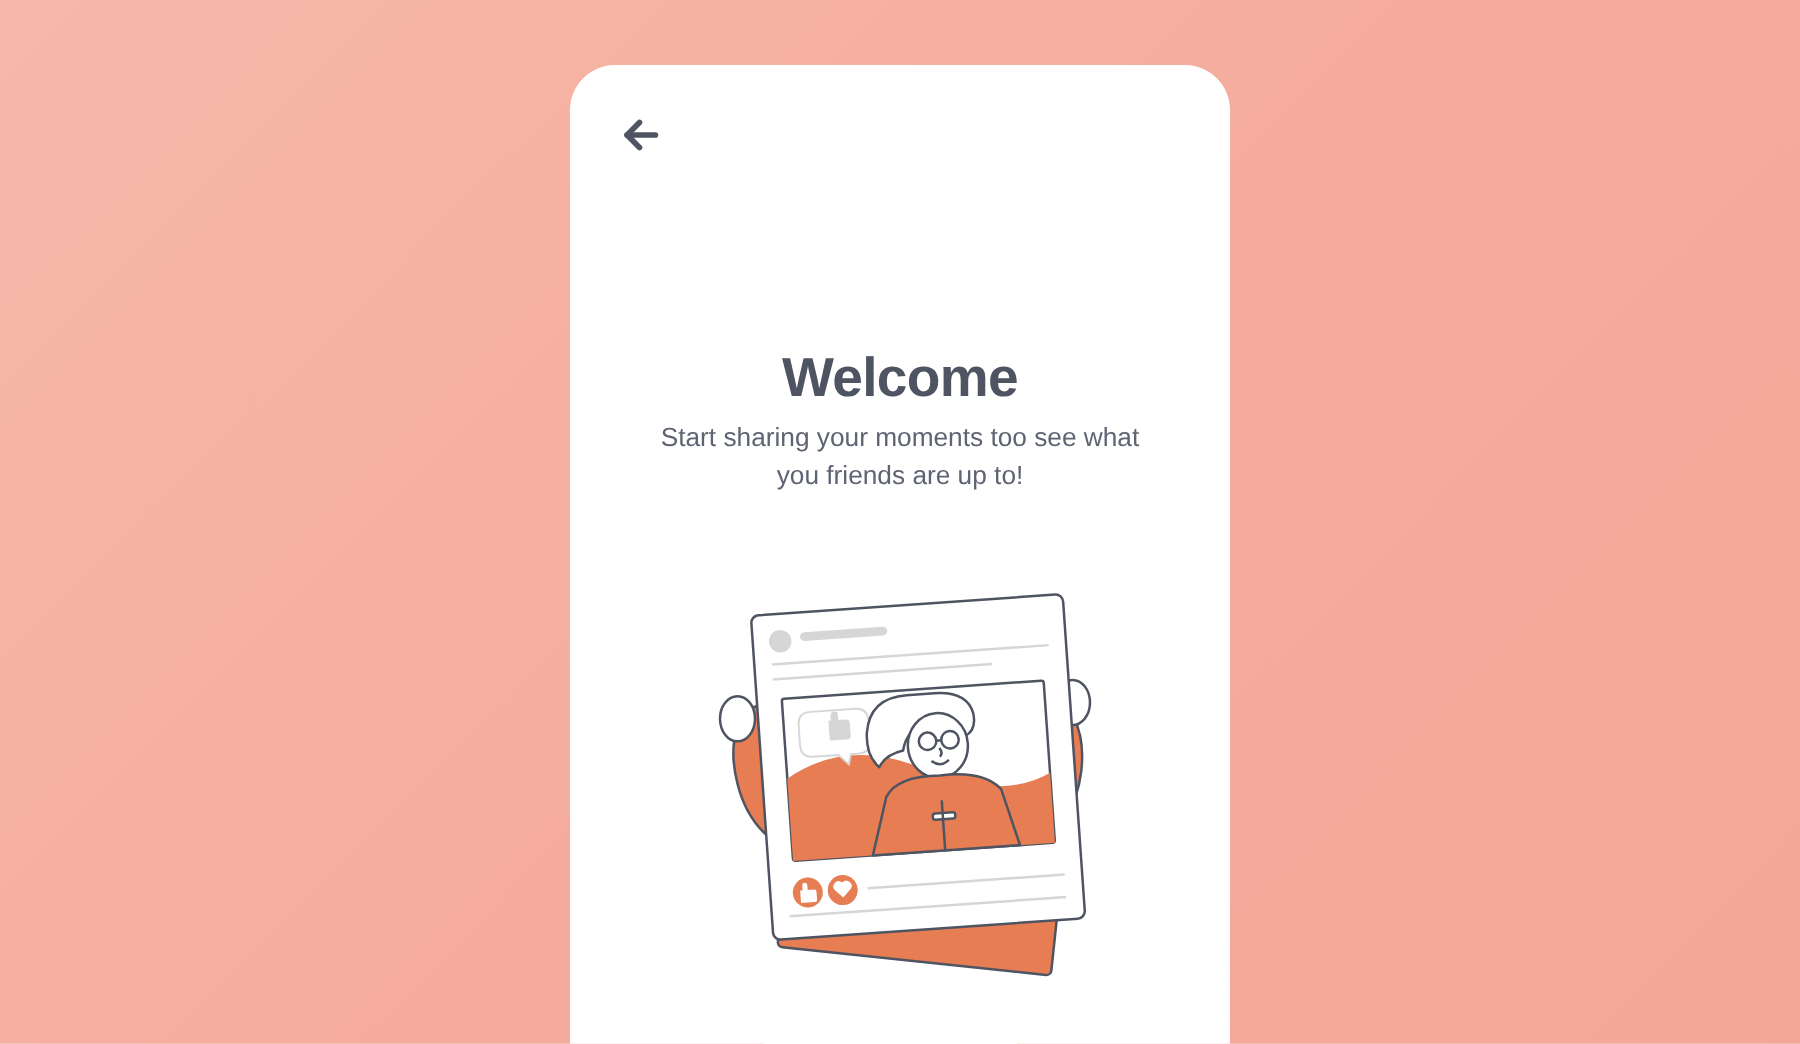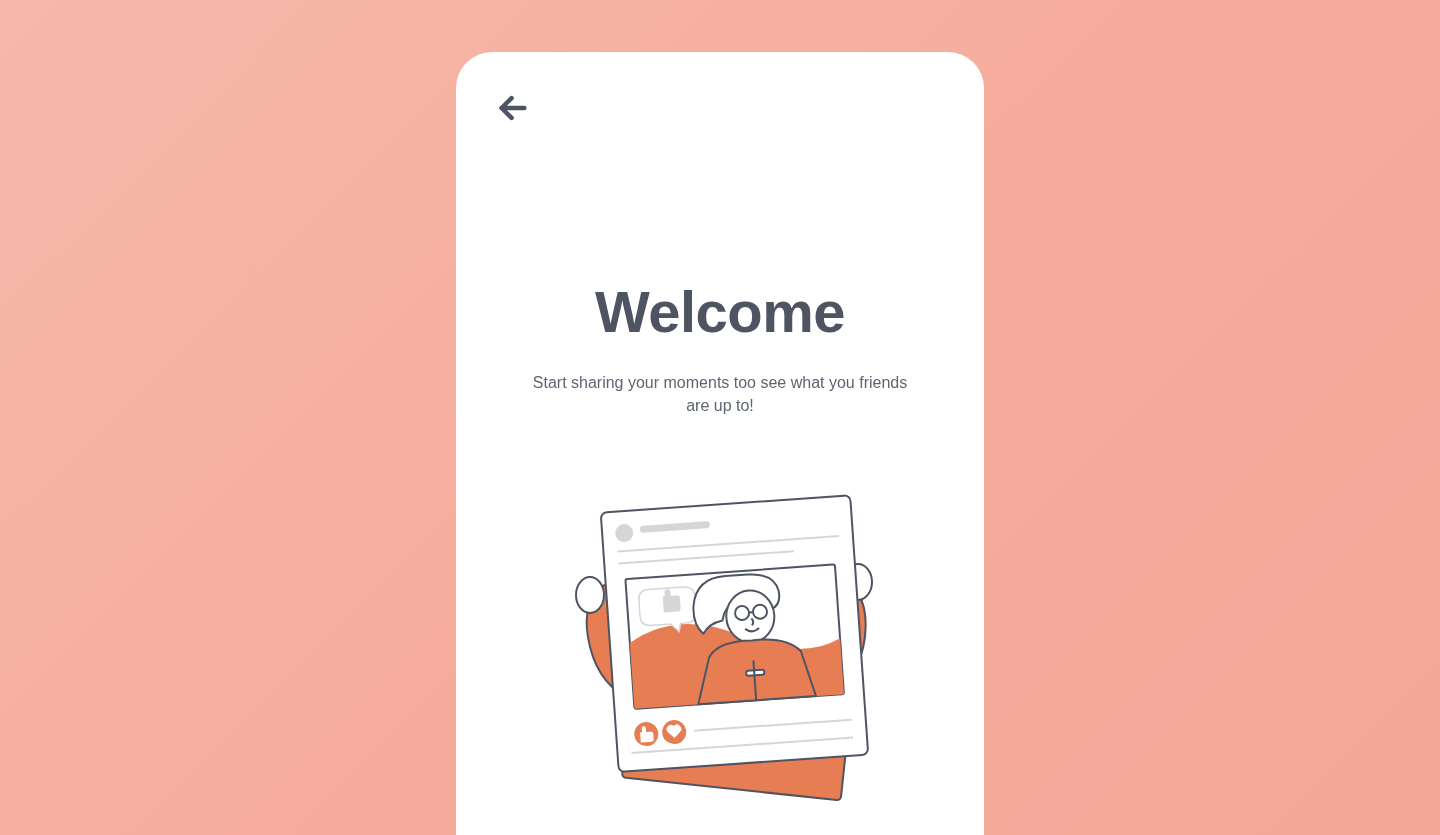--- a/index.html
+++ b/index.html
@@ -30,28 +30,28 @@
       align-items: center;
       justify-content: flex-start;
       cursor: pointer;
       color: #4e5462;
     }
     .content {
       margin-top: 150px;
       text-align: center;
     }
     .title {
-      font-size: 58px;
+      font-size: 44px;
       font-weight: 800;
       color: #4e5462;
       letter-spacing: -0.5px;
     }
     .subtitle {
-      margin-top: 26px;
-      font-size: 16px;
+      margin-top: 8px;
+      font-size: 21px;
       font-weight: 400;
       color: #5e6472;
       line-height: 1.45;
       padding: 0 30px;
     }
     .illustration-wrap {
       margin-top: 60px;
       display: flex;
       justify-content: center;
     }

